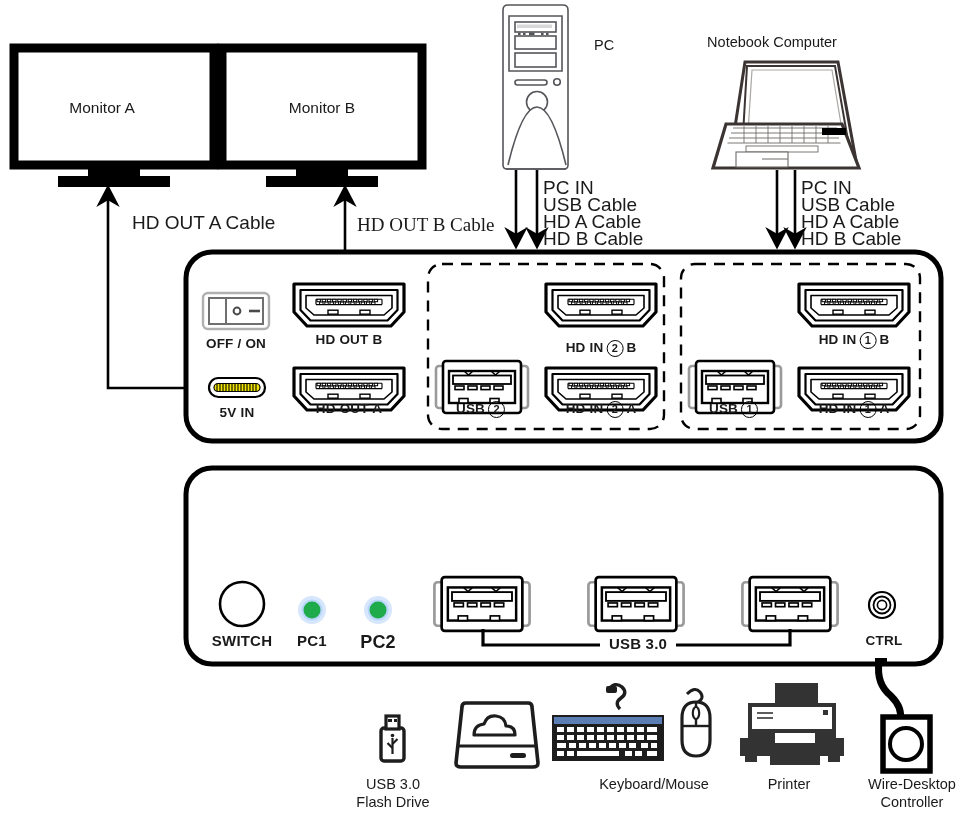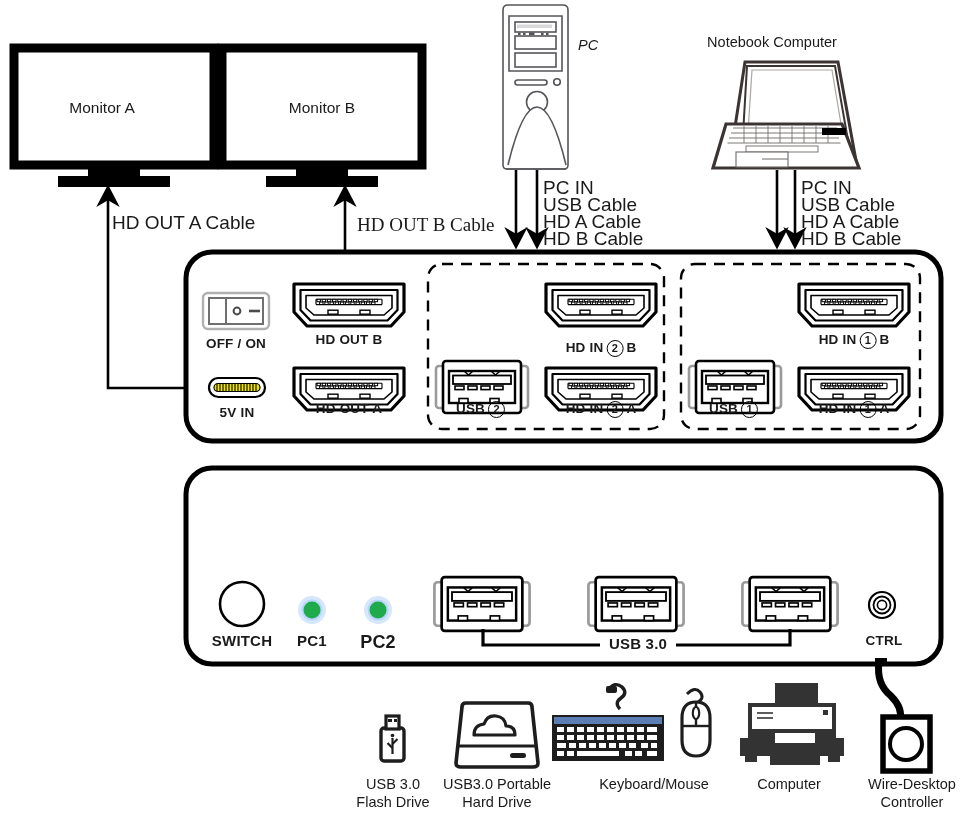--- a/index.html
+++ b/index.html
@@ -334,24 +334,24 @@
     </g>
 
     <g>
       <rect x="883" y="717" width="47" height="54" fill="#fff" stroke="#000" stroke-width="5.5"></rect>
       <circle cx="906" cy="744" r="16" fill="#fff" stroke="#000" stroke-width="4"></circle>
     </g>
   </svg>
 
   <div class="lbl lbl-c t15" style="left:102px;top:99px;">Monitor A</div>
   <div class="lbl lbl-c t15" style="left:322px;top:99px;">Monitor B</div>
-  <div class="lbl t13" style="left:112px;top:211px;text-align:right;">HD OUT A Cable</div>
+  <div class="lbl t13" style="left:132px;top:211px;text-align:right;">HD OUT A Cable</div>
   <div class="lbl t13" style="left:357px;top:213px;font-family:Liberation Serif, serif;">HD OUT B Cable</div>
 
-  <div class="lbl t14" style="left:578px;top:37px;font-style:italic;">PC</div>
+  <div class="lbl t14" style="left:594px;top:37px;">PC</div>
   <div class="lbl lbl-c t14" style="left:772px;top:34px;">Notebook Computer</div>
 
   <div class="lbl t13" style="left:543px;top:176px;">PC IN</div>
   <div class="lbl t13" style="left:543px;top:193px;">USB Cable</div>
   <div class="lbl t13" style="left:543px;top:210px;">HD A Cable</div>
   <div class="lbl t13" style="left:543px;top:227px;">HD B Cable</div>
 
   <div class="lbl t13" style="left:801px;top:176px;">PC IN</div>
   <div class="lbl t13" style="left:801px;top:193px;">USB Cable</div>
   <div class="lbl t13" style="left:801px;top:210px;">HD A Cable</div>
@@ -385,29 +385,25 @@
   <div class="lbl lbl-c port-lbl" style="left:242px;top:632px;font-size:15px;">SWITCH</div>
   <div class="lbl lbl-c port-lbl" style="left:312px;top:632px;font-size:15px;">PC1</div>
   <div class="lbl lbl-c port-lbl" style="left:378px;top:632px;font-size:18px;">PC2</div>
   <div class="lbl lbl-c port-lbl" style="left:638px;top:635px;font-size:15px;">USB 3.0</div>
   <div class="lbl lbl-c port-lbl" style="left:884px;top:633px;">CTRL</div>
 
   <div class="lbl lbl-c t14" style="left:393px;top:776px;">
     <div>USB 3.0</div>
       <div>Flash Drive</div>
   </div>
-  <div class="lbl lbl-c t14" style="left:497px;top:776px;">
-    <div>USB3.0 Portable</div>
-      <div>Hard Drive</div>
-  </div>
   <div class="lbl lbl-c t14" style="left:654px;top:776px;">
     <div>Keyboard/Mouse</div>
   </div>
   <div class="lbl lbl-c t14" style="left:789px;top:776px;">
-    <div>Computer</div>
+    <div>Printer</div>
   </div>
   <div class="lbl lbl-c t14" style="left:912px;top:776px;">
     <div>Wire-Desktop</div>
       <div>Controller</div>
   </div>
 
 </div>
 
 <style>
   .circ{display:inline-block;width:15px;height:15px;line-height:14px;border:1.6px solid #000;

